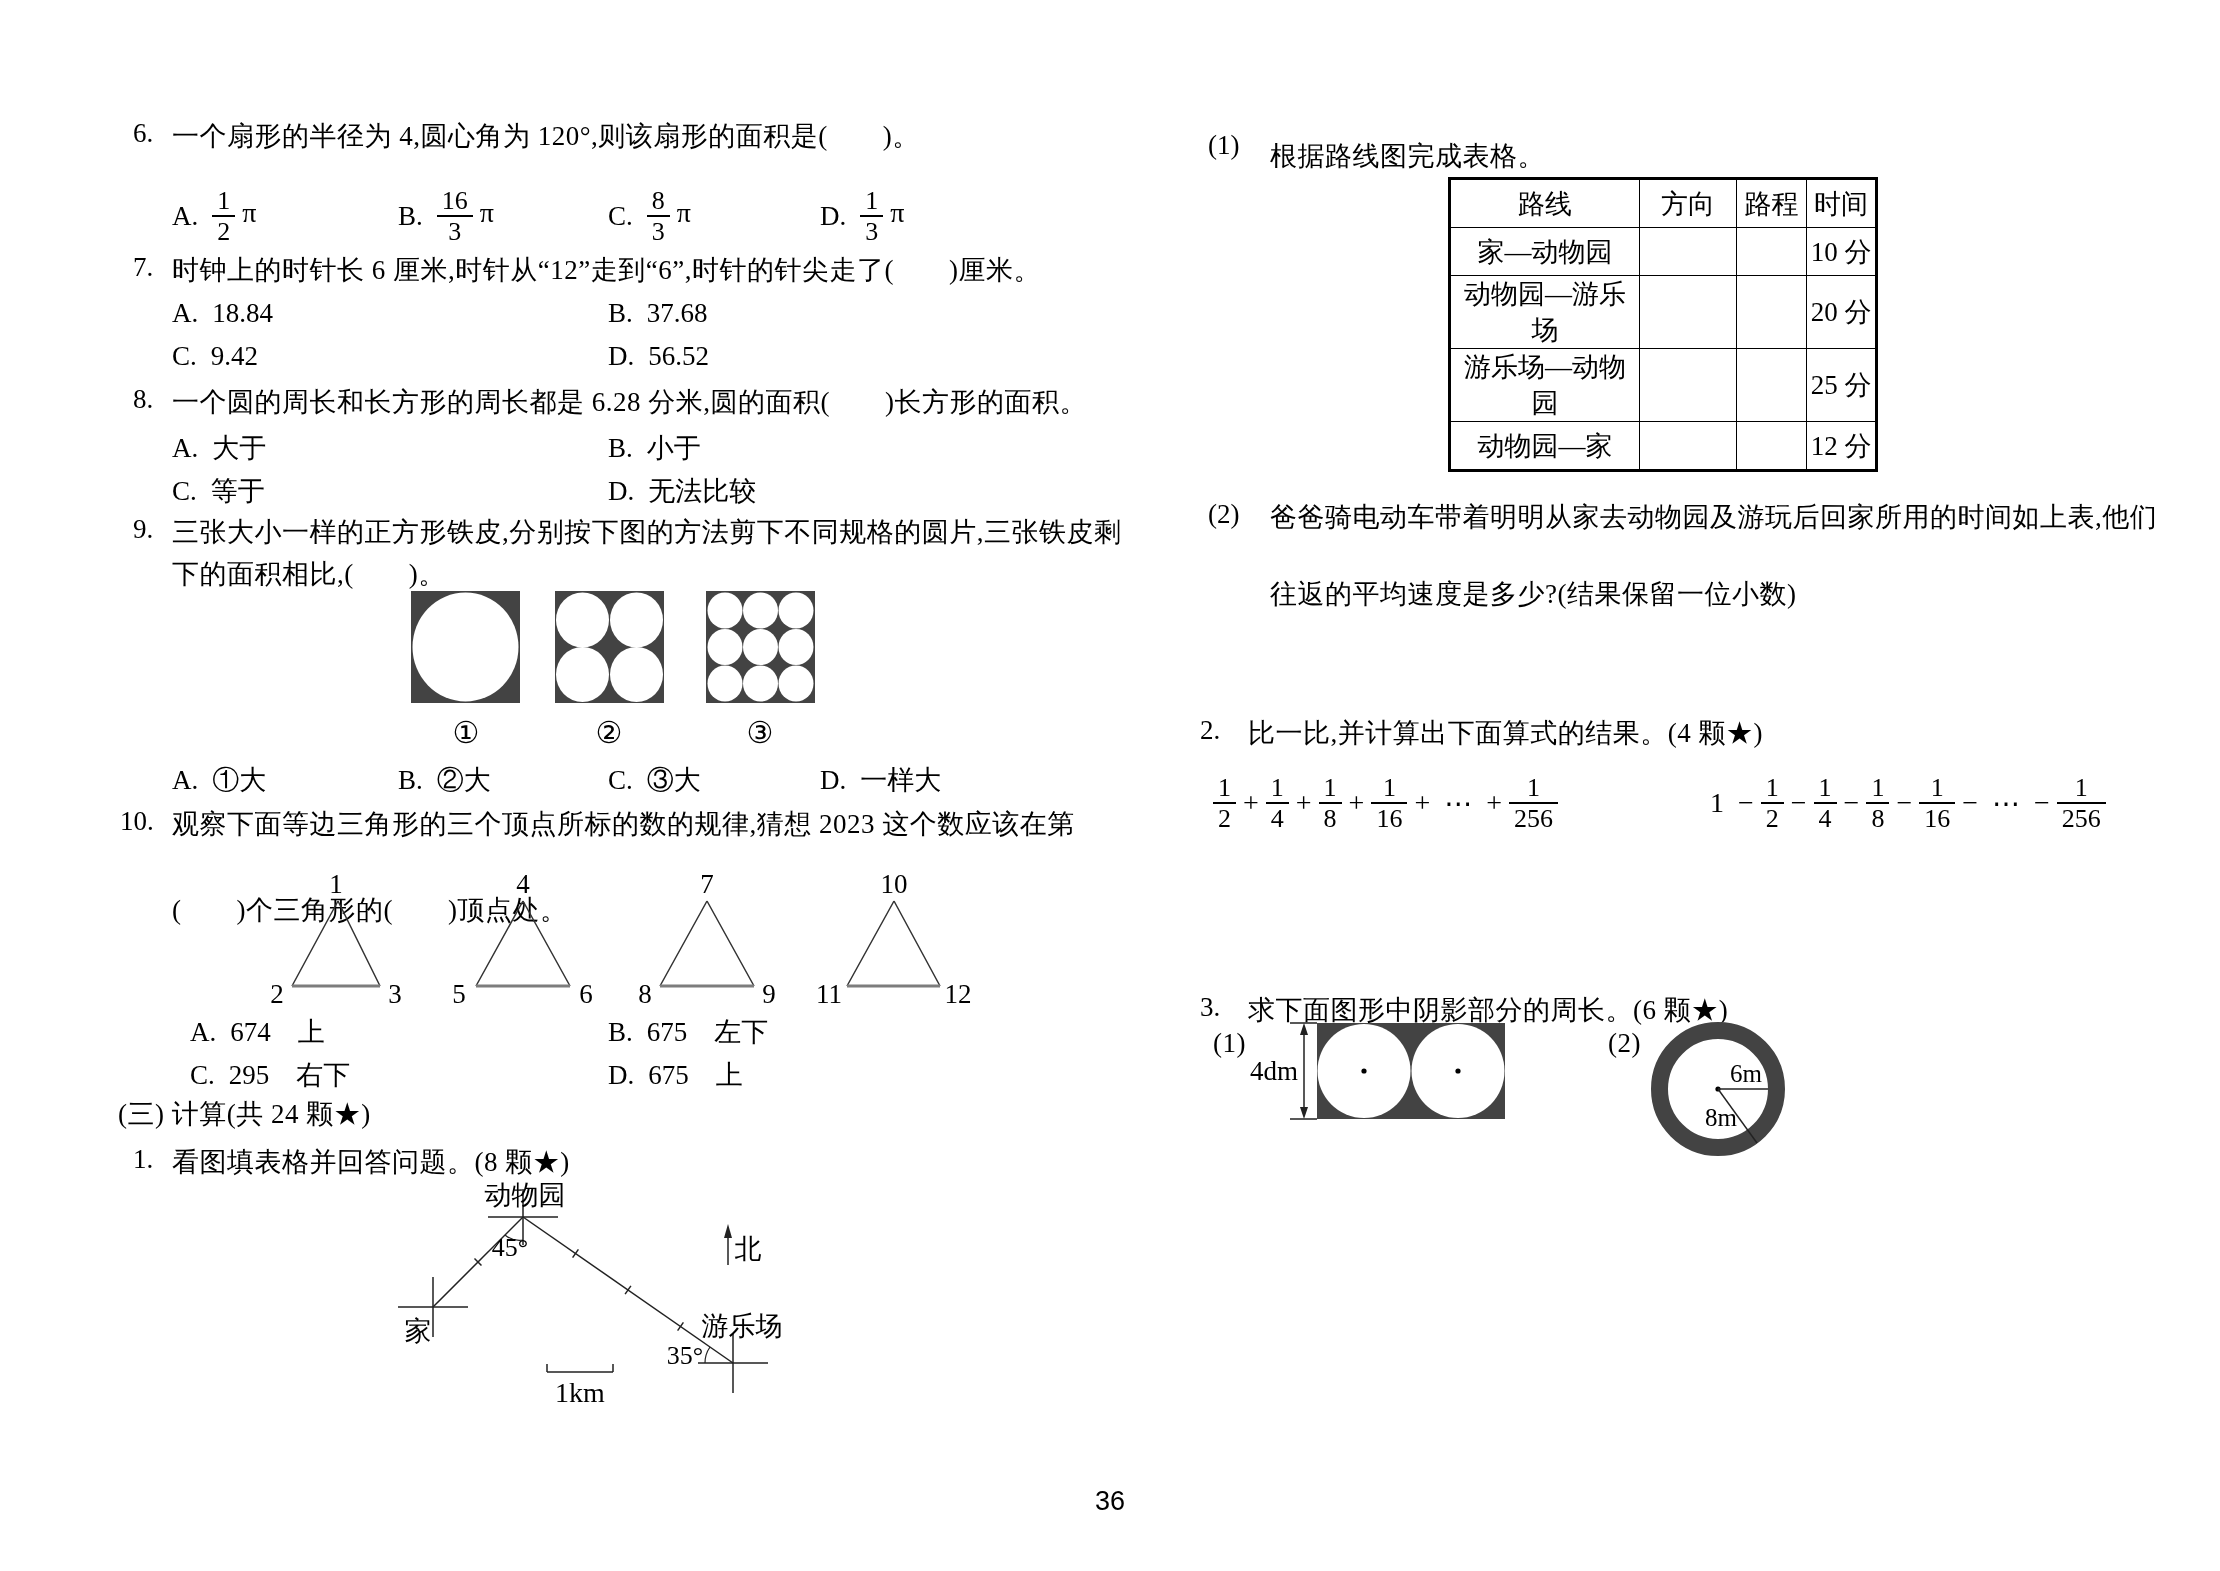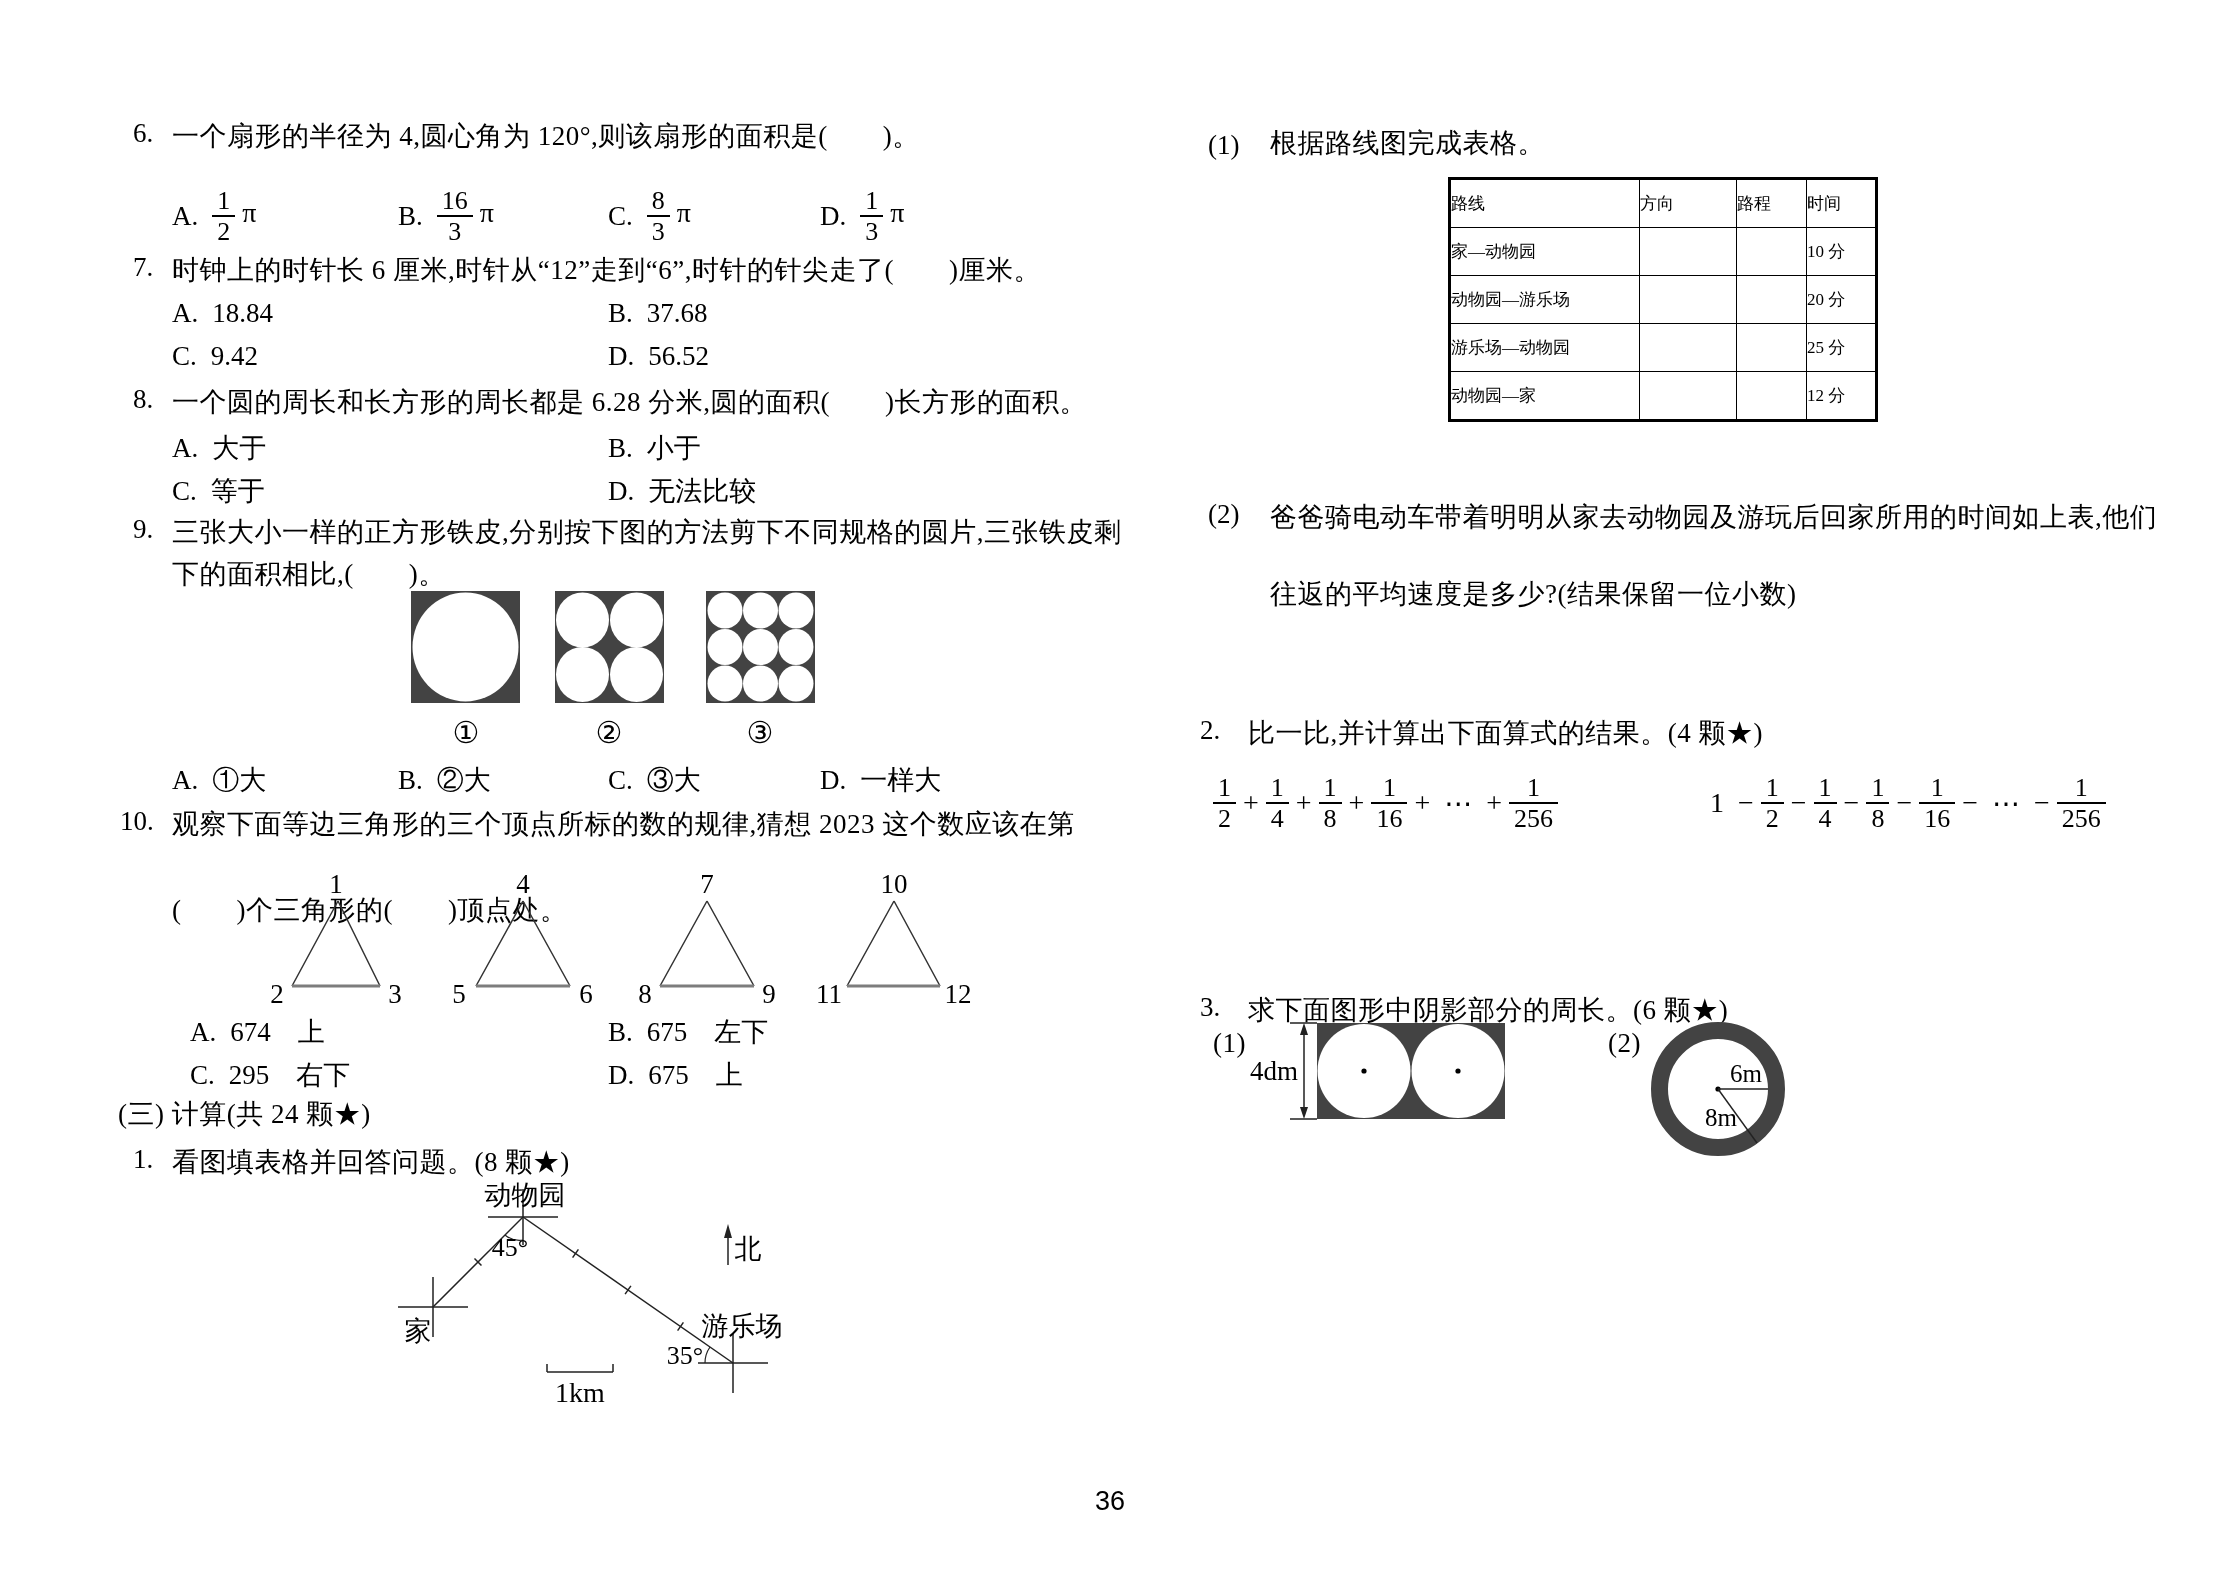--- a/index.html
+++ b/index.html
@@ -13,22 +13,22 @@
   .qnum{position:absolute;font-size:27px;}
   .opt{position:absolute;display:flex;align-items:center;gap:14px;font-size:27px;white-space:nowrap;}
   .opt .olabel{display:inline-block;}
   .mathrow{position:absolute;display:flex;align-items:center;font-size:27px;}
   .tok{margin:0 7px;font-size:28px;}
   .frac{display:inline-flex;flex-direction:column;align-items:stretch;text-align:center;
         font-size:26px;line-height:1.12;vertical-align:middle;}
   .frac .num{border-bottom:2px solid #000;padding:0 5px;}
   .frac .den{padding:0 5px;}
   table.rtable{position:absolute;left:1448px;top:177px;border-collapse:collapse;border:3px solid #000;}
-  table.rtable td{border:1.6px solid #000;vertical-align:middle;
-    font-size:17px;padding:0;height:47px;font-family:Liberation Serif, serif;}
+  table.rtable td{border:1.6px solid #000;text-align:center;vertical-align:middle;
+    font-size:27px;padding:0;height:47px;font-family:Liberation Serif, serif;}
   svg text{font-family:"Liberation Serif","DejaVu Serif",serif;fill:#000;}
   .pagenum{position:absolute;font-family:"Liberation Sans","DejaVu Sans",sans-serif;font-size:27px;}
 </style>
 </head>
 <body>
 
 <span class="qnum" style="left:133px;top:118px">6.</span>
 <span class="line" style="left:172px;top:118px">一个扇形的半径为 4,圆心角为 120°,则该扇形的面积是(　　)。</span>
 <div class="opt" style="left:172px;top:186px">
   <span class="olabel">A.</span>
@@ -221,21 +221,21 @@
   <text x="145" y="24" font-size="27" text-anchor="middle">动物园</text>
   <text x="38" y="160" font-size="27" text-anchor="middle">家</text>
   <text x="362" y="155" font-size="27" text-anchor="middle">游乐场</text>
   <text x="368" y="78" font-size="27" text-anchor="middle">北</text>
   <text x="130" y="76" font-size="26" text-anchor="middle">45°</text>
   <text x="305" y="184" font-size="26" text-anchor="middle">35°</text>
   <text x="200" y="222" font-size="28" text-anchor="middle">1km</text>
 </svg>
 
 <span class="qnum" style="left:1208px;top:130px">(1)</span>
-<span class="line" style="left:1270px;top:125px">根据路线图完成表格。</span>
+<span class="line" style="left:1270px;top:138px">根据路线图完成表格。</span>
 
 <table class="rtable">
   <colgroup>
       <col style="width:190px">
       <col style="width:97px">
       <col style="width:70px">
       <col style="width:70px">
     </colgroup>
   <tbody>
       <tr>

